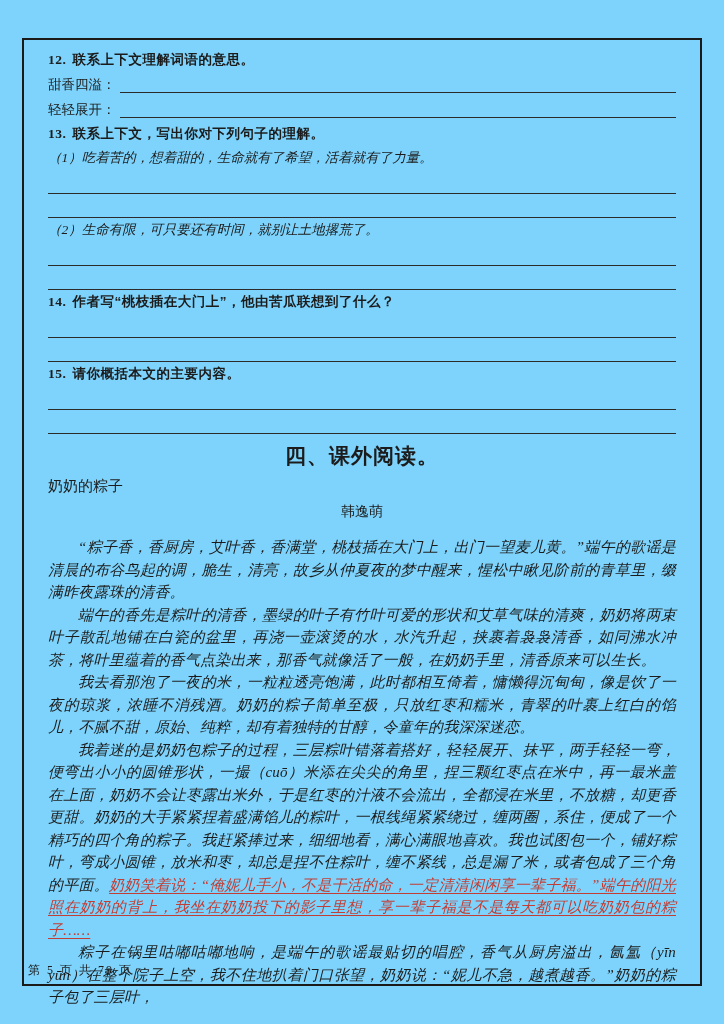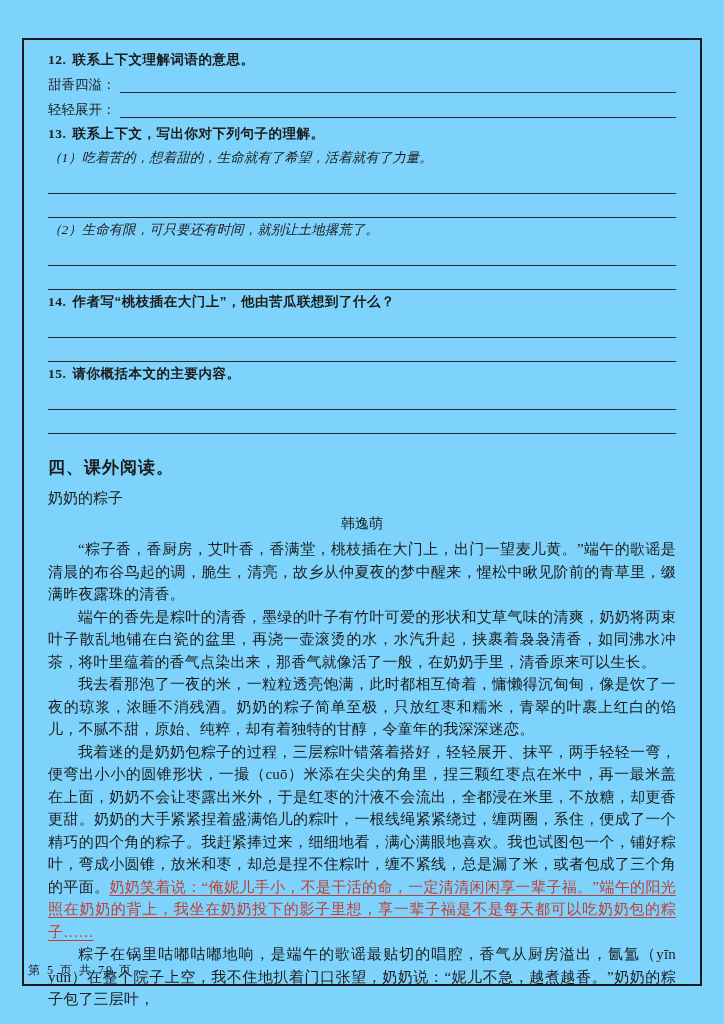--- a/index.html
+++ b/index.html
@@ -19,25 +19,25 @@
   }
   .q-heading .q-num { font-family:"Liberation Serif", serif; margin-right:6px; }
   .q-row { display:flex; height:25px; font-size:13.5px; }
   .q-row .q-label { line-height:25px; white-space:nowrap; }
   .q-row .rule { flex:1; border-bottom:1px solid #2b2b2b; margin:0 0 4px 4px; }
   .q-text { font-size:13.5px; line-height:24px;font-style:italic; }
   .blank-rule { height:24px; border-bottom:1px solid #2b2b2b; }
   
   .section-title {
     font-family:"Liberation Sans", sans-serif;
-    font-weight:bold; font-size:17px; line-height:28px; margin-top:20px; letter-spacing:1px;
+    font-weight:bold; font-size:21px; line-height:28px; margin-top:8px; letter-spacing:1px;text-align:center;
   }
   .passage-title { text-align:left; font-size:15px; line-height:24px; margin-top:4px; }
   .passage-author { text-align:center; font-size:14px; line-height:24px; margin-top:2px; }
-  .passage { margin-top:2px; }
+  .passage { margin-top:12px;font-style:italic; }
   .para {
     font-size:15px; line-height:22.5px; text-align:justify;
     text-indent:2em; letter-spacing:0.2px;
   }
   .red-underline {
     color:var(--red,#c23d33);
     text-decoration:underline; text-decoration-color:var(--red,#c23d33);
     text-underline-offset:3px;
   }
   .footer {

